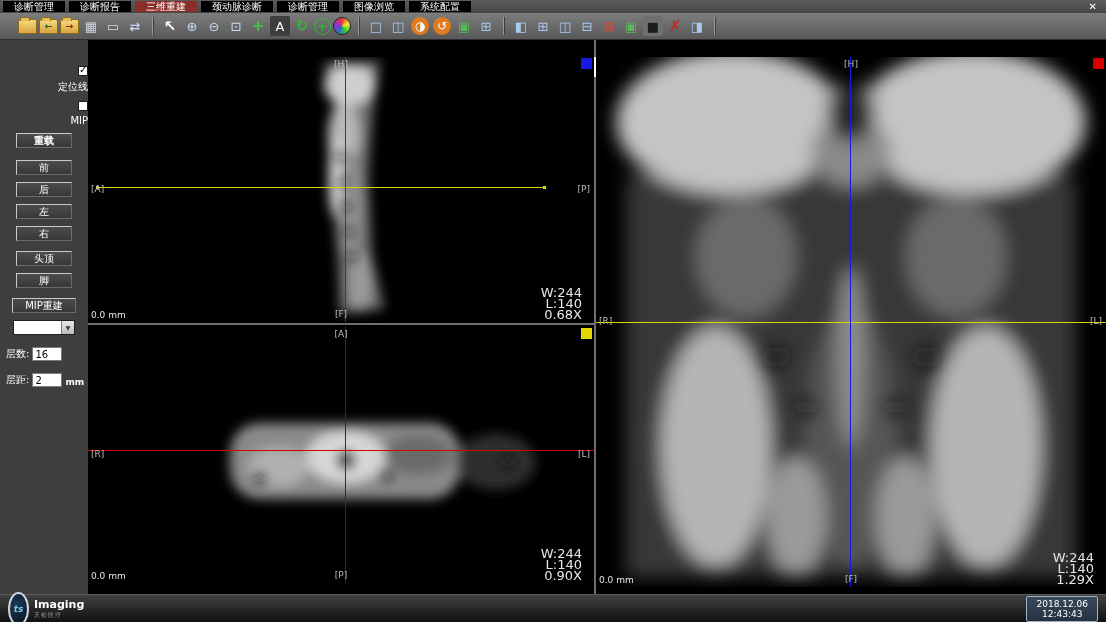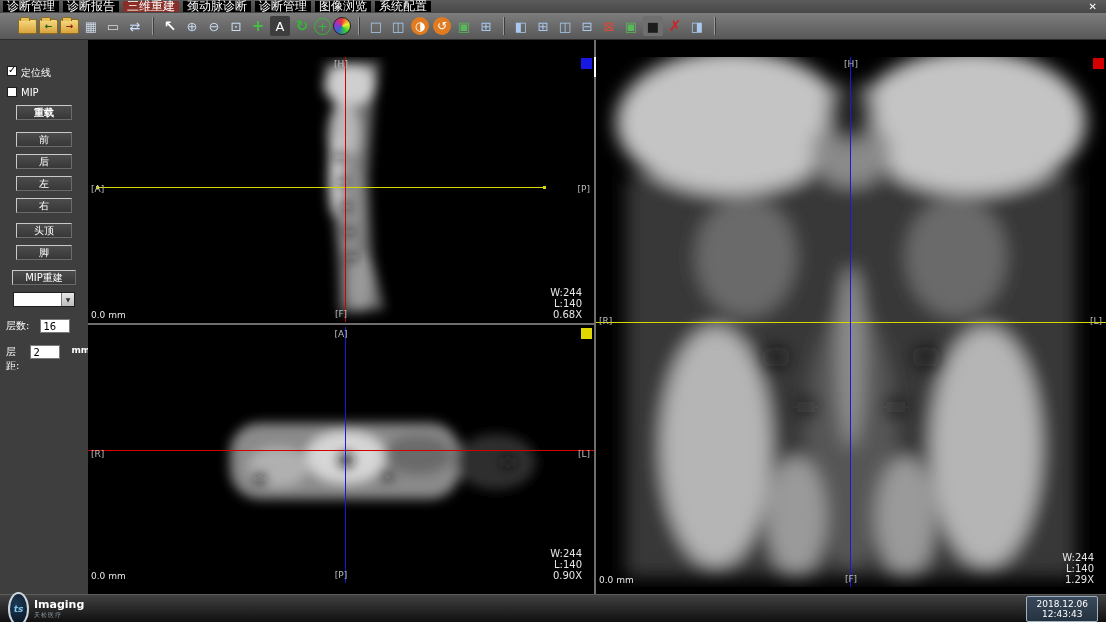--- a/index.html
+++ b/index.html
@@ -1,51 +1,51 @@
 <!DOCTYPE html>
 <html><head>
 <meta charset="utf-8">
 <style>
   *{margin:0;padding:0;box-sizing:border-box;font-family:"DejaVu Sans","Liberation Sans",sans-serif;}
   html,body{background:#222;}
   body{width:1106px;height:622px;position:relative;overflow:hidden;background:#4a4a4a;}
 
   
   .menubar{position:absolute;top:0;left:0;right:0;height:13px;background:linear-gradient(#5c5c5c,#474747);display:flex;align-items:center;padding:1px 3px;gap:4px;}
-  .menu-tab{background:#000;color:#fff;font-size:12px;line-height:11px;height:11px;padding:0 4px;cursor:default;white-space:nowrap;}
+  .menu-tab{background:#000;color:#fff;font-size:10px;line-height:11px;height:11px;padding:0 11px;cursor:default;white-space:nowrap;}
   .menu-tab.active{background:#8a2f28;}
   .menu-close{margin-left:auto;color:#fff;font-size:10px;line-height:11px;padding:0 6px;cursor:default;}
 
   
   .toolbar{position:absolute;top:13px;left:0;right:0;height:27px;background:linear-gradient(#7d7d7d,#585858);border-bottom:1px solid #2e2e2e;display:flex;align-items:center;gap:2px;padding:0 4px 0 18px;}
   .t-icon{width:20px;height:20px;display:flex;align-items:center;justify-content:center;font-size:13px;color:#ddd;border-radius:2px;cursor:default;flex:0 0 auto;}
   .t-icon.bold{font-weight:bold;font-size:15px;}
   .t-icon.round{border-radius:50%;width:18px;height:18px;font-size:12px;margin:0 1px;}
   .t-icon.circled{border:1px solid #3b3;border-radius:50%;width:17px;height:17px;font-size:13px;}
   .t-icon.folder{width:19px;height:15px;background:linear-gradient(#f6da80,#d9a33c);border:1px solid #8a6a1d;border-radius:2px 2px 1px 1px;font-size:9px;font-weight:bold;align-self:center;position:relative;}
   .t-icon.folder::before{content:"";position:absolute;top:-3px;left:1px;width:8px;height:3px;background:#e7bf59;border:1px solid #8a6a1d;border-bottom:none;border-radius:2px 2px 0 0;}
   .t-icon.palette{width:18px;height:18px;border-radius:50%;background:conic-gradient(#e33,#ee3,#3c3,#36c,#93c,#e33);border:1px solid #222;}
   .t-sep{width:1px;height:18px;background:#9a9a9a;box-shadow:1px 0 0 #3d3d3d;margin:0 5px;flex:0 0 auto;}
 
   
   .sidebar{position:absolute;top:40px;left:0;width:88px;bottom:28px;background:#3e3e3e;color:#fff;font-size:10px;padding-top:26px;}
-  .cb{display:flex;align-items:flex-start;gap:4px;margin:0 0 7px 7px;cursor:default;}
+  .cb{display:flex;align-items:flex-end;gap:4px;margin:0 0 7px 7px;cursor:default;flex-direction:column;}
   .cb .box{width:10px;height:10px;background:#fff;border:1px solid #1d1d1d;position:relative;flex:0 0 auto;}
   .cb .box.on::after{content:"✓";position:absolute;top:-3px;left:0px;font-size:10px;font-weight:bold;color:#000;}
   .sbtn{display:block;width:56px;height:15px;margin:0 auto 7px;background:linear-gradient(#4c4c4c,#383838);border:1px solid #c9c9c9;border-right-color:#6b6b6b;border-bottom-color:#6b6b6b;color:#fff;font-size:10px;line-height:12px;text-align:center;cursor:default;}
   .sbtn.wide{width:72px;}
   #reload-button{margin-top:2px;font-weight:bold;}
   #orientation-buttons{margin-top:12px;}
   #orientation-buttons .sbtn:nth-child(5){margin-top:10px;}
   #mip-rebuild-button{margin-top:10px;width:64px;}
   #mpr-buttons{margin-top:72px;}
   .select{width:62px;height:15px;margin:5px auto 0;background:#fff;border:1px solid #1f1f1f;position:relative;cursor:default;}
   .sel-val{font-size:9px;color:#000;padding-left:3px;line-height:13px;display:block;}
   .sel-arrow{position:absolute;right:0;top:0;width:13px;height:13px;background:linear-gradient(#e8e8e8,#bdbdbd);border-left:1px solid #777;color:#333;font-size:6px;display:flex;align-items:center;justify-content:center;}
-  .field{display:flex;align-items:flex-start;gap:11px;margin:12px 0 0 6px;}
+  .field{display:flex;align-items:flex-end;gap:3px;margin:12px 0 0 6px;}
   .flabel{font-size:10px;}
   .fin{width:30px;height:14px;border:1px solid #7a7a7a;background:#fff;color:#000;font-size:10px;padding:0 2px;}
   .funit{font-size:9px;font-weight:bold;}
 
   
   .main{position:absolute;left:88px;top:40px;right:0;bottom:28px;background:#000;}
   .vp{position:absolute;background:#000;overflow:hidden;}
   #vp0{left:0;top:17px;width:506px;height:265px;}
   #vp1{left:0;top:287px;width:506px;height:256px;}
   #vp2{left:508px;top:17px;width:510px;height:530px;}
@@ -57,21 +57,21 @@
   .vline{position:absolute;width:1px;}
   .hline.handles::before,.hline.handles::after{content:"";position:absolute;top:-1px;width:3px;height:3px;background:inherit;}
   .hline.handles::before{left:0;}
   .hline.handles::after{right:0;}
   .olab{position:absolute;color:#bdbdbd;font-size:9px;}
   .olab.t{top:2px;left:50%;transform:translateX(-50%);}
   .olab.b{bottom:3px;left:50%;transform:translateX(-50%);}
   .olab.l{left:3px;top:50%;transform:translateY(-60%);}
   .olab.r{right:4px;top:50%;transform:translateY(-60%);}
   .corner{position:absolute;top:1px;right:2px;width:11px;height:11px;}
-  .winfo{position:absolute;right:12px;bottom:2px;text-align:right;color:#e6e6e6;font-size:10px;line-height:11px;}
+  .winfo{position:absolute;right:12px;bottom:2px;text-align:right;color:#e6e6e6;font-size:13px;line-height:11px;}
   .pos{position:absolute;left:3px;bottom:2px;color:#e6e6e6;font-size:9px;}
 
   
   .statusbar{position:absolute;left:0;right:0;bottom:0;height:28px;background:linear-gradient(#414141,#101010);border-top:1px solid #5c5c5c;display:flex;align-items:center;padding:0 8px;}
   .logo{width:21px;height:34px;border-radius:50%;background:radial-gradient(circle at 35% 35%,#1d3a55,#06101c);border:2px solid #cdd6de;color:#7fc6ea;font-size:9px;font-style:italic;font-weight:bold;display:flex;align-items:center;justify-content:center;flex:0 0 auto;}
   .brand-text{margin-left:5px;}
   .brand{color:#fff;font-size:11px;font-weight:bold;line-height:12px;}
   .brand-sub{color:#9aa4ad;font-size:6px;line-height:7px;letter-spacing:1px;}
   .datetime{margin-left:auto;background:linear-gradient(#3b4a5b,#243240);border:1px solid #9fb0c0;border-radius:2px;color:#fff;font-size:9px;line-height:10px;text-align:center;padding:2px 9px;}
 </style>

